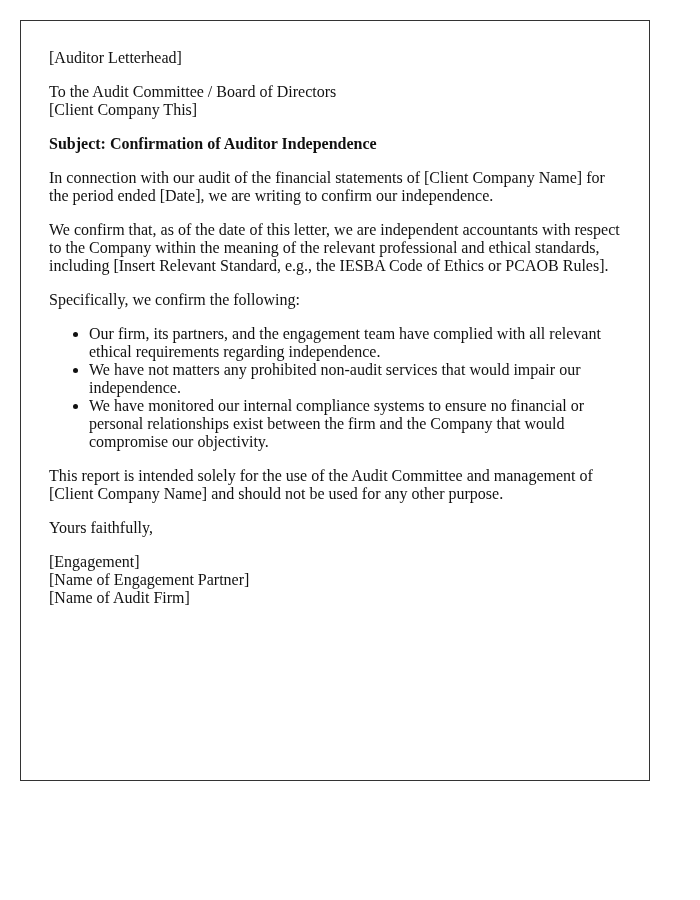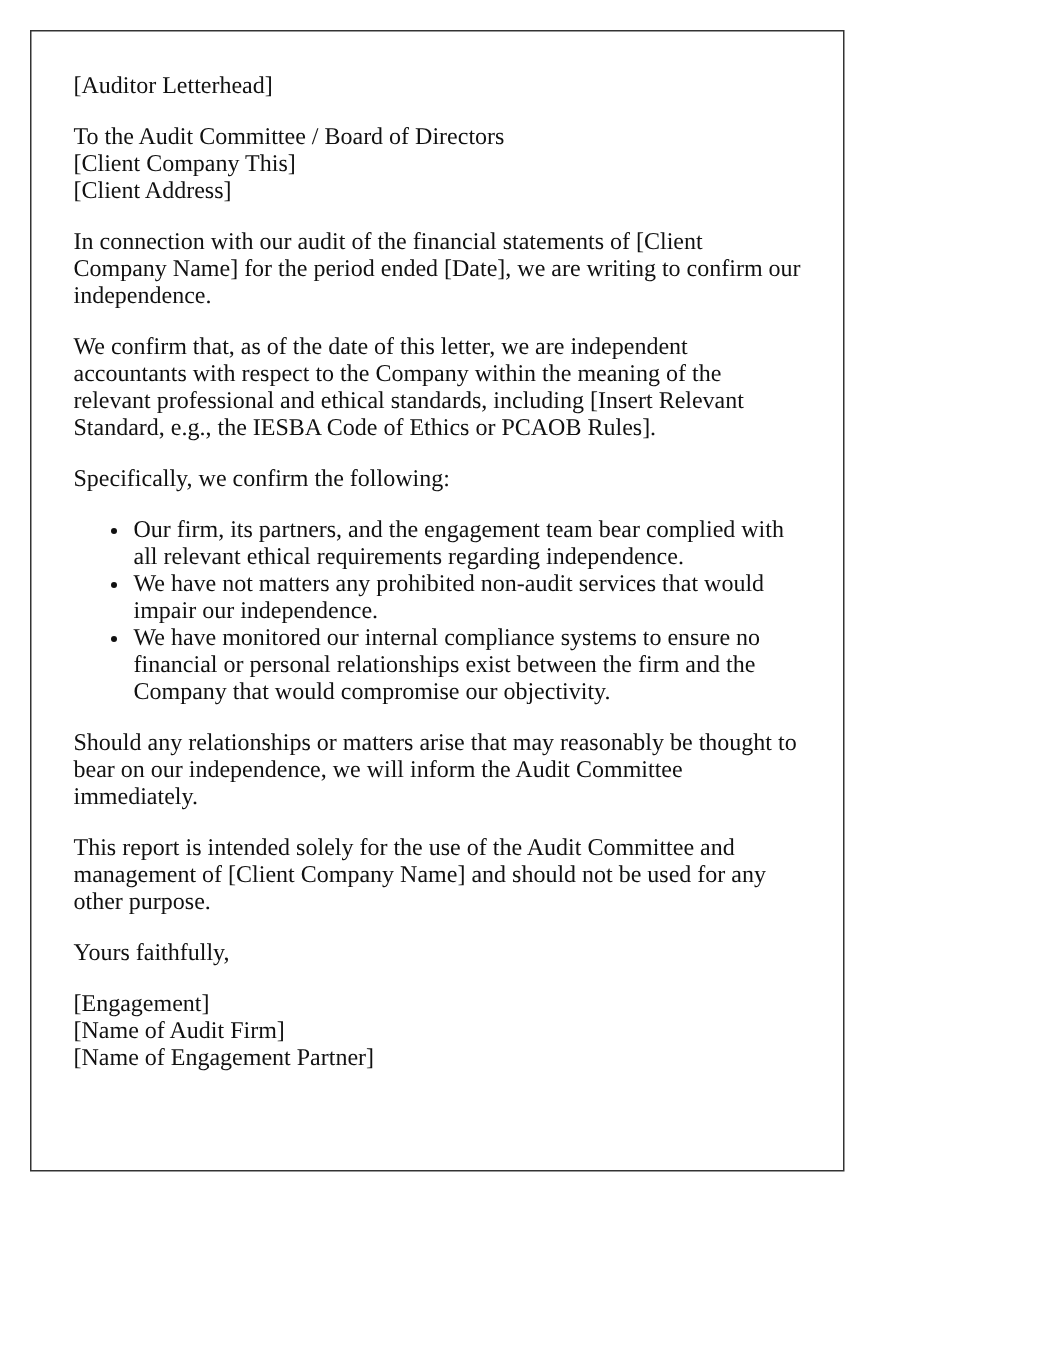--- a/index.html
+++ b/index.html
@@ -12,21 +12,21 @@
       height: 900px;
       position: relative;
       font-family: "Liberation Serif", "DejaVu Serif", serif;
       font-size: 16px;
       color: #111111;
     }
     .letter {
       position: absolute;
       left: 20px;
       top: 20px;
-      width: 543px;
+      width: 630px;
       height: 761px;
       box-sizing: border-box;
       border: 1px solid #333333;
       padding: 28px 28px 0 28px;
     }
     .para {
       margin: 0 0 16px 0;
       line-height: 18px;
     }
     .line { display: block; }
@@ -42,31 +42,30 @@
     }
   </style>
 </head>
 <body>
 
 <div class="letter">
   <p class="para">[Auditor Letterhead]</p>
   <p class="para">
     <span class="line">To the Audit Committee / Board of Directors</span>
     <span class="line">[Client Company This]</span>
-    <span class="line">[Client Address]</span>
   </p>
+  <p class="para subject">Subject: Confirmation of Auditor Independence</p>
   <p class="para">In connection with our audit of the financial statements of [Client Company Name] for the period ended [Date], we are writing to confirm our independence.</p>
   <p class="para">We confirm that, as of the date of this letter, we are independent accountants with respect to the Company within the meaning of the relevant professional and ethical standards, including [Insert Relevant Standard, e.g., the IESBA Code of Ethics or PCAOB Rules].</p>
   <p class="para">Specifically, we confirm the following:</p>
   <ul class="bullets">
-    <li>Our firm, its partners, and the engagement team bear complied with all relevant ethical requirements regarding independence.</li>
+    <li>Our firm, its partners, and the engagement team have complied with all relevant ethical requirements regarding independence.</li>
     <li>We have not matters any prohibited non-audit services that would impair our independence.</li>
     <li>We have monitored our internal compliance systems to ensure no financial or personal relationships exist between the firm and the Company that would compromise our objectivity.</li>
   </ul>
-  <p class="para">Should any relationships or matters arise that may reasonably be thought to bear on our independence, we will inform the Audit Committee immediately.</p>
   <p class="para">This report is intended solely for the use of the Audit Committee and management of [Client Company Name] and should not be used for any other purpose.</p>
   <p class="para">Yours faithfully,</p>
   <p class="para">
     <span class="line">[Engagement]</span>
+    <span class="line">[Name of Engagement Partner]</span>
     <span class="line">[Name of Audit Firm]</span>
-    <span class="line">[Name of Engagement Partner]</span>
   </p>
 </div>
 
 </body></html>

